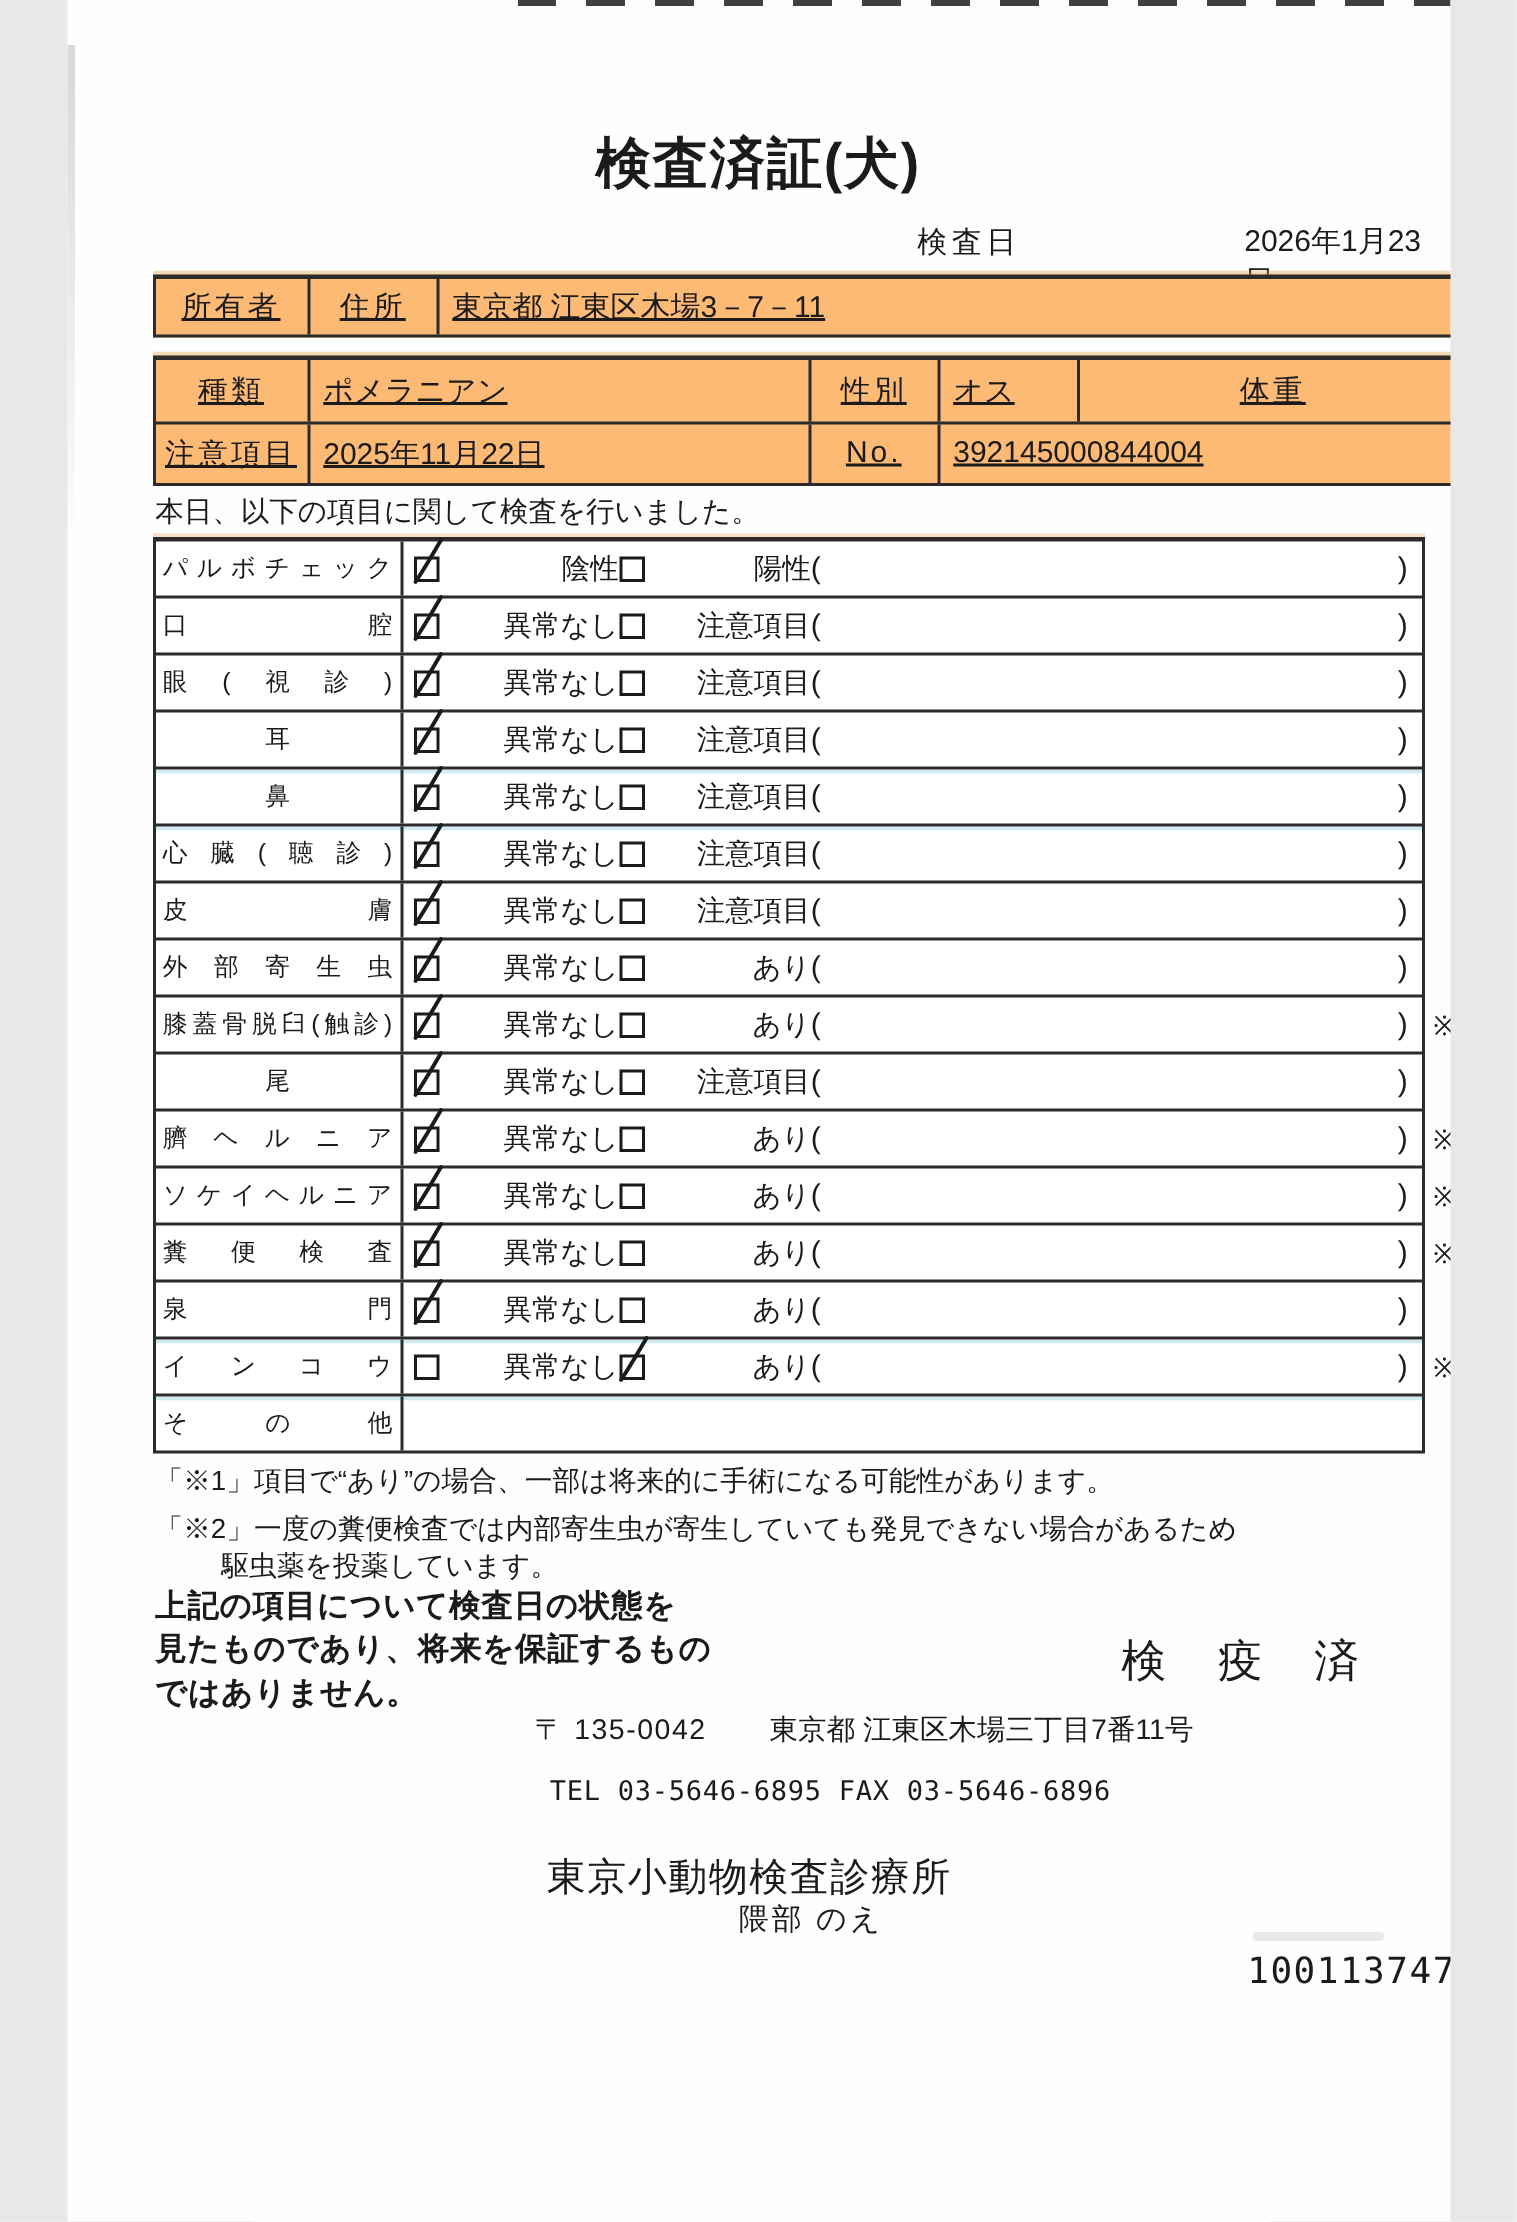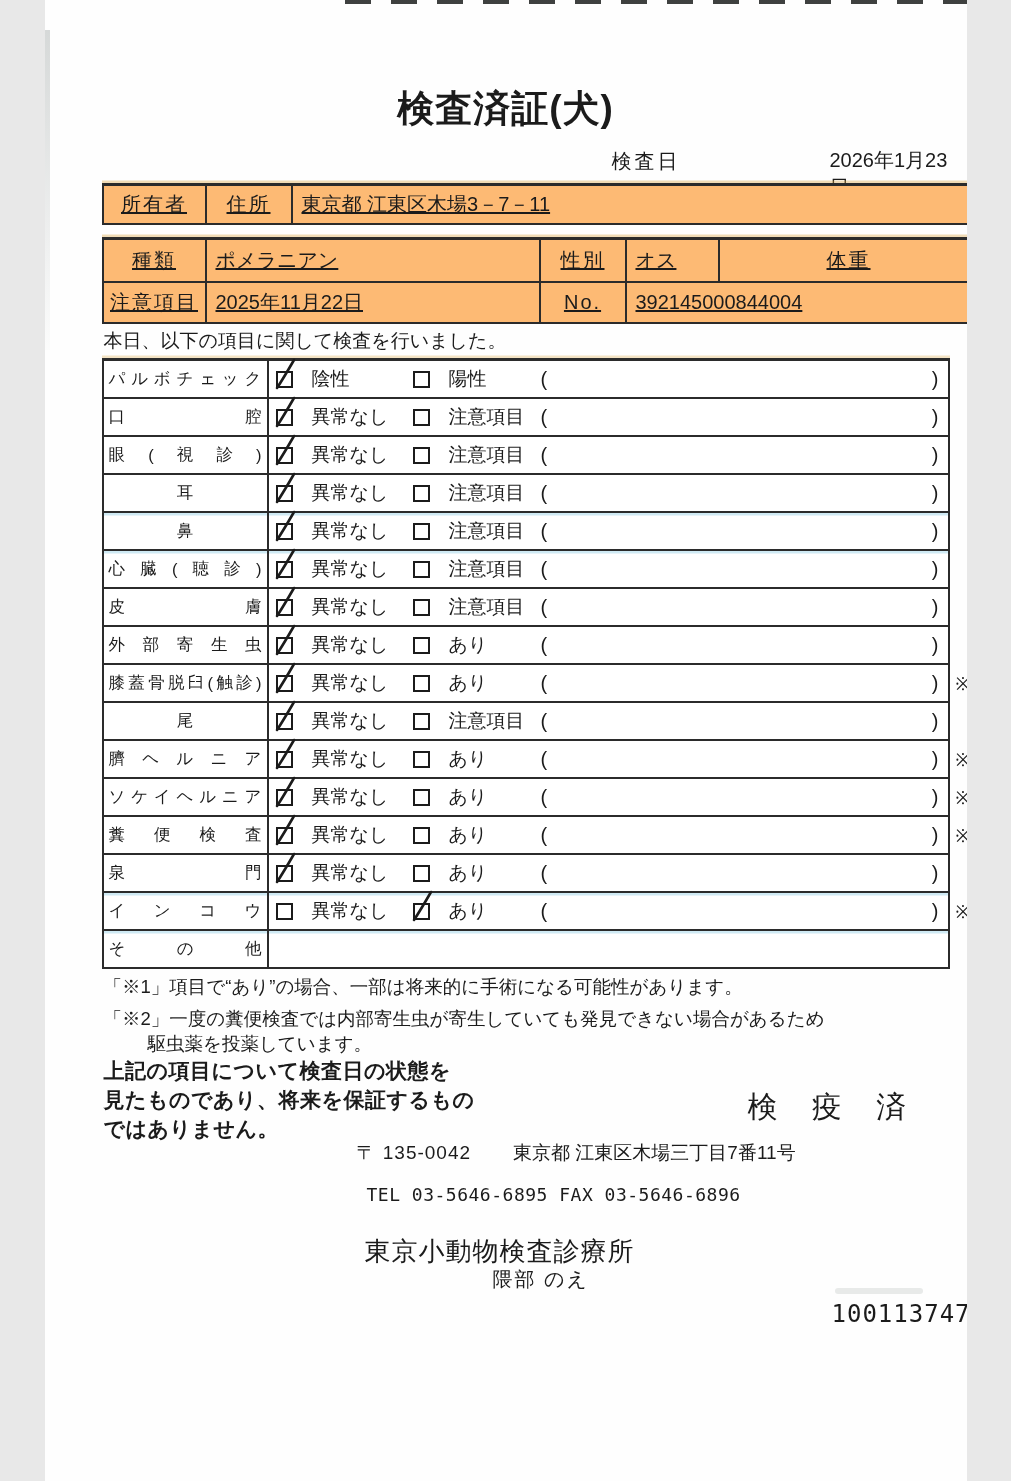--- a/index.html
+++ b/index.html
@@ -53,21 +53,21 @@
   .xrow{display:flex;align-items:stretch;height:38px;box-sizing:border-box;
     border-bottom:2px solid var(--border,#2b2b2b);position:relative;}
   .xrow:last-child{border-bottom:none;height:36px;}
   .xrow:nth-child(4),.xrow:nth-child(5),.xrow:nth-child(14),.xrow:nth-child(15){
     box-shadow:0 2.5px 0 rgba(110,192,222,.33);}
   .xlabel{flex:0 0 165px;box-sizing:border-box;border-right:2px solid var(--border,#2b2b2b);
     display:flex;align-items:center;padding:0 5px;font-size:16.5px;}
   .xlabel.spread{justify-content:space-between;}
   .xlabel.center{justify-content:center;}
   .xcontent{flex:1;display:flex;align-items:center;padding-left:7px;font-size:19px;}
-  .opt{display:flex;align-items:center;gap:19px;}
+  .opt{display:flex;align-items:center;gap:19px;justify-content:space-between;}
   .opt1{flex:0 0 137px;} .opt2{flex:0 0 128px;}
   .cb{width:13px;height:13px;border:2px solid var(--ink,#1b1b1b);display:inline-block;
     position:relative;flex:0 0 auto;margin-top:1px;background:#fff;}
   .tick{position:absolute;left:-5px;top:-16px;width:26px;height:34px;color:var(--ink,#1b1b1b);
     pointer-events:none;}
   .paren{flex:1;display:flex;justify-content:space-between;margin-right:9px;font-size:20px;}
   .xnote{position:absolute;left:852px;top:50%;transform:translateY(-50%);
     font-size:18px;white-space:nowrap;}
 
   .note1{position:absolute;left:59px;top:974px;font-size:18.5px;}

